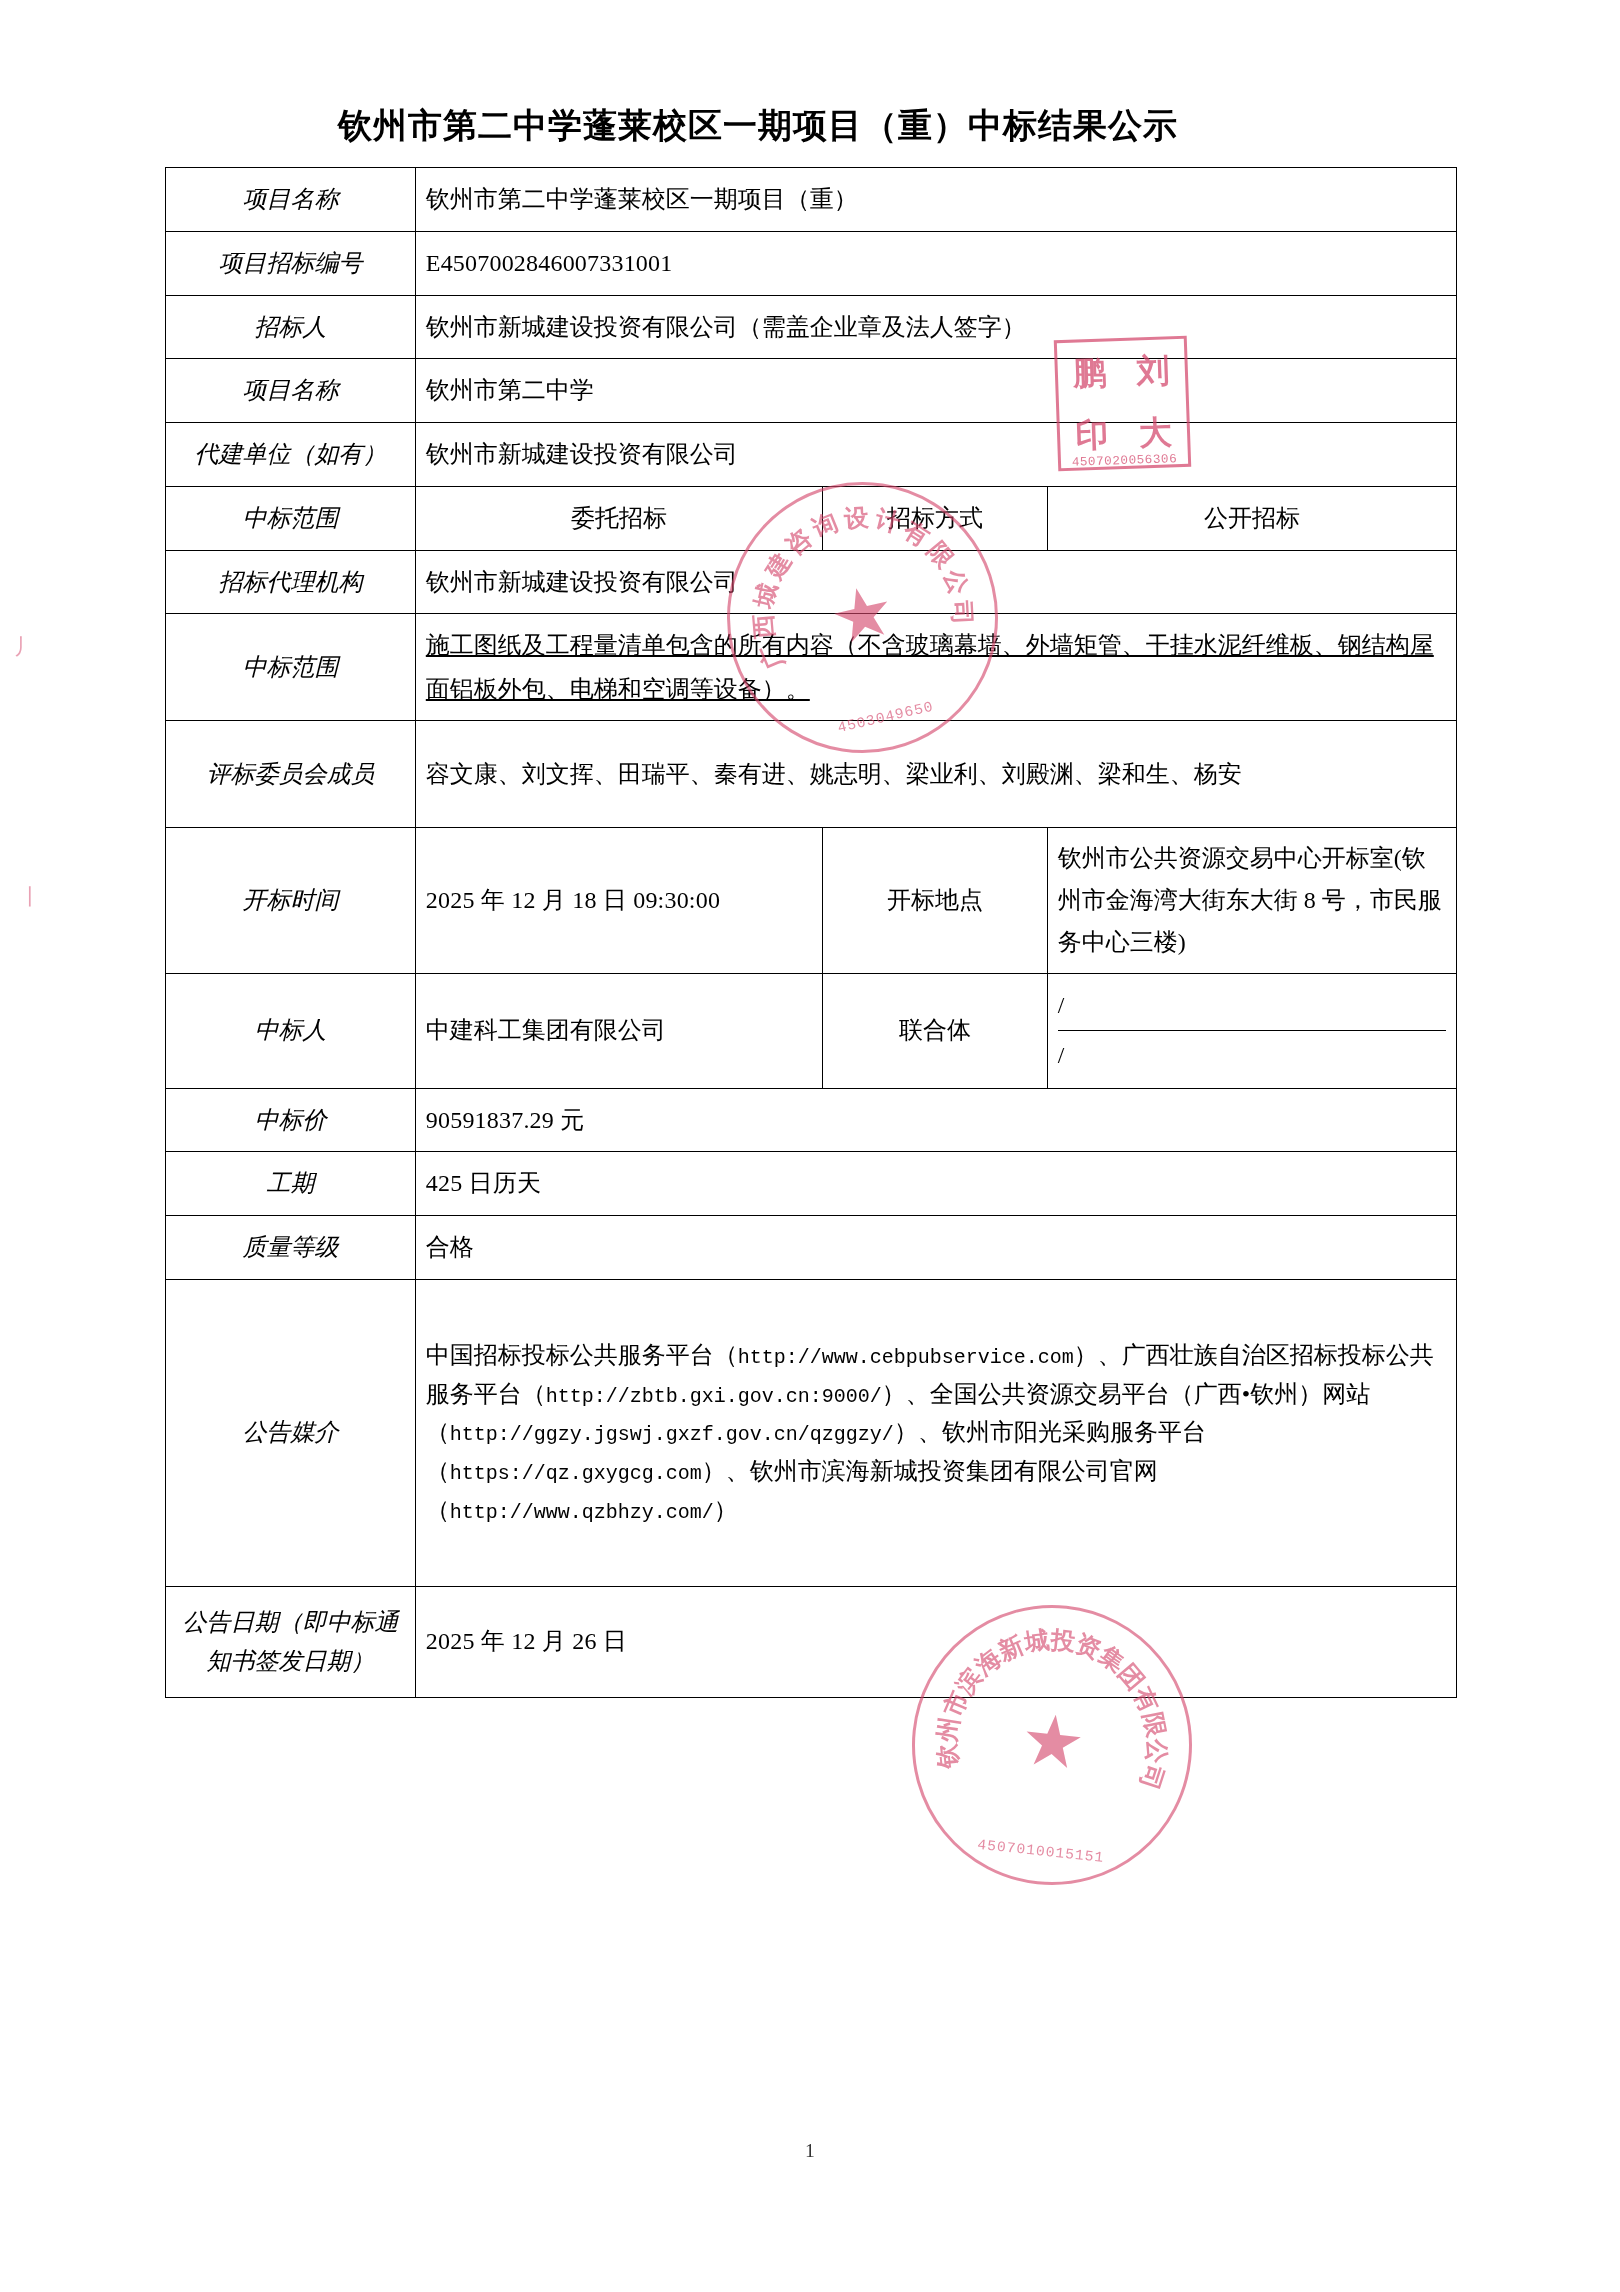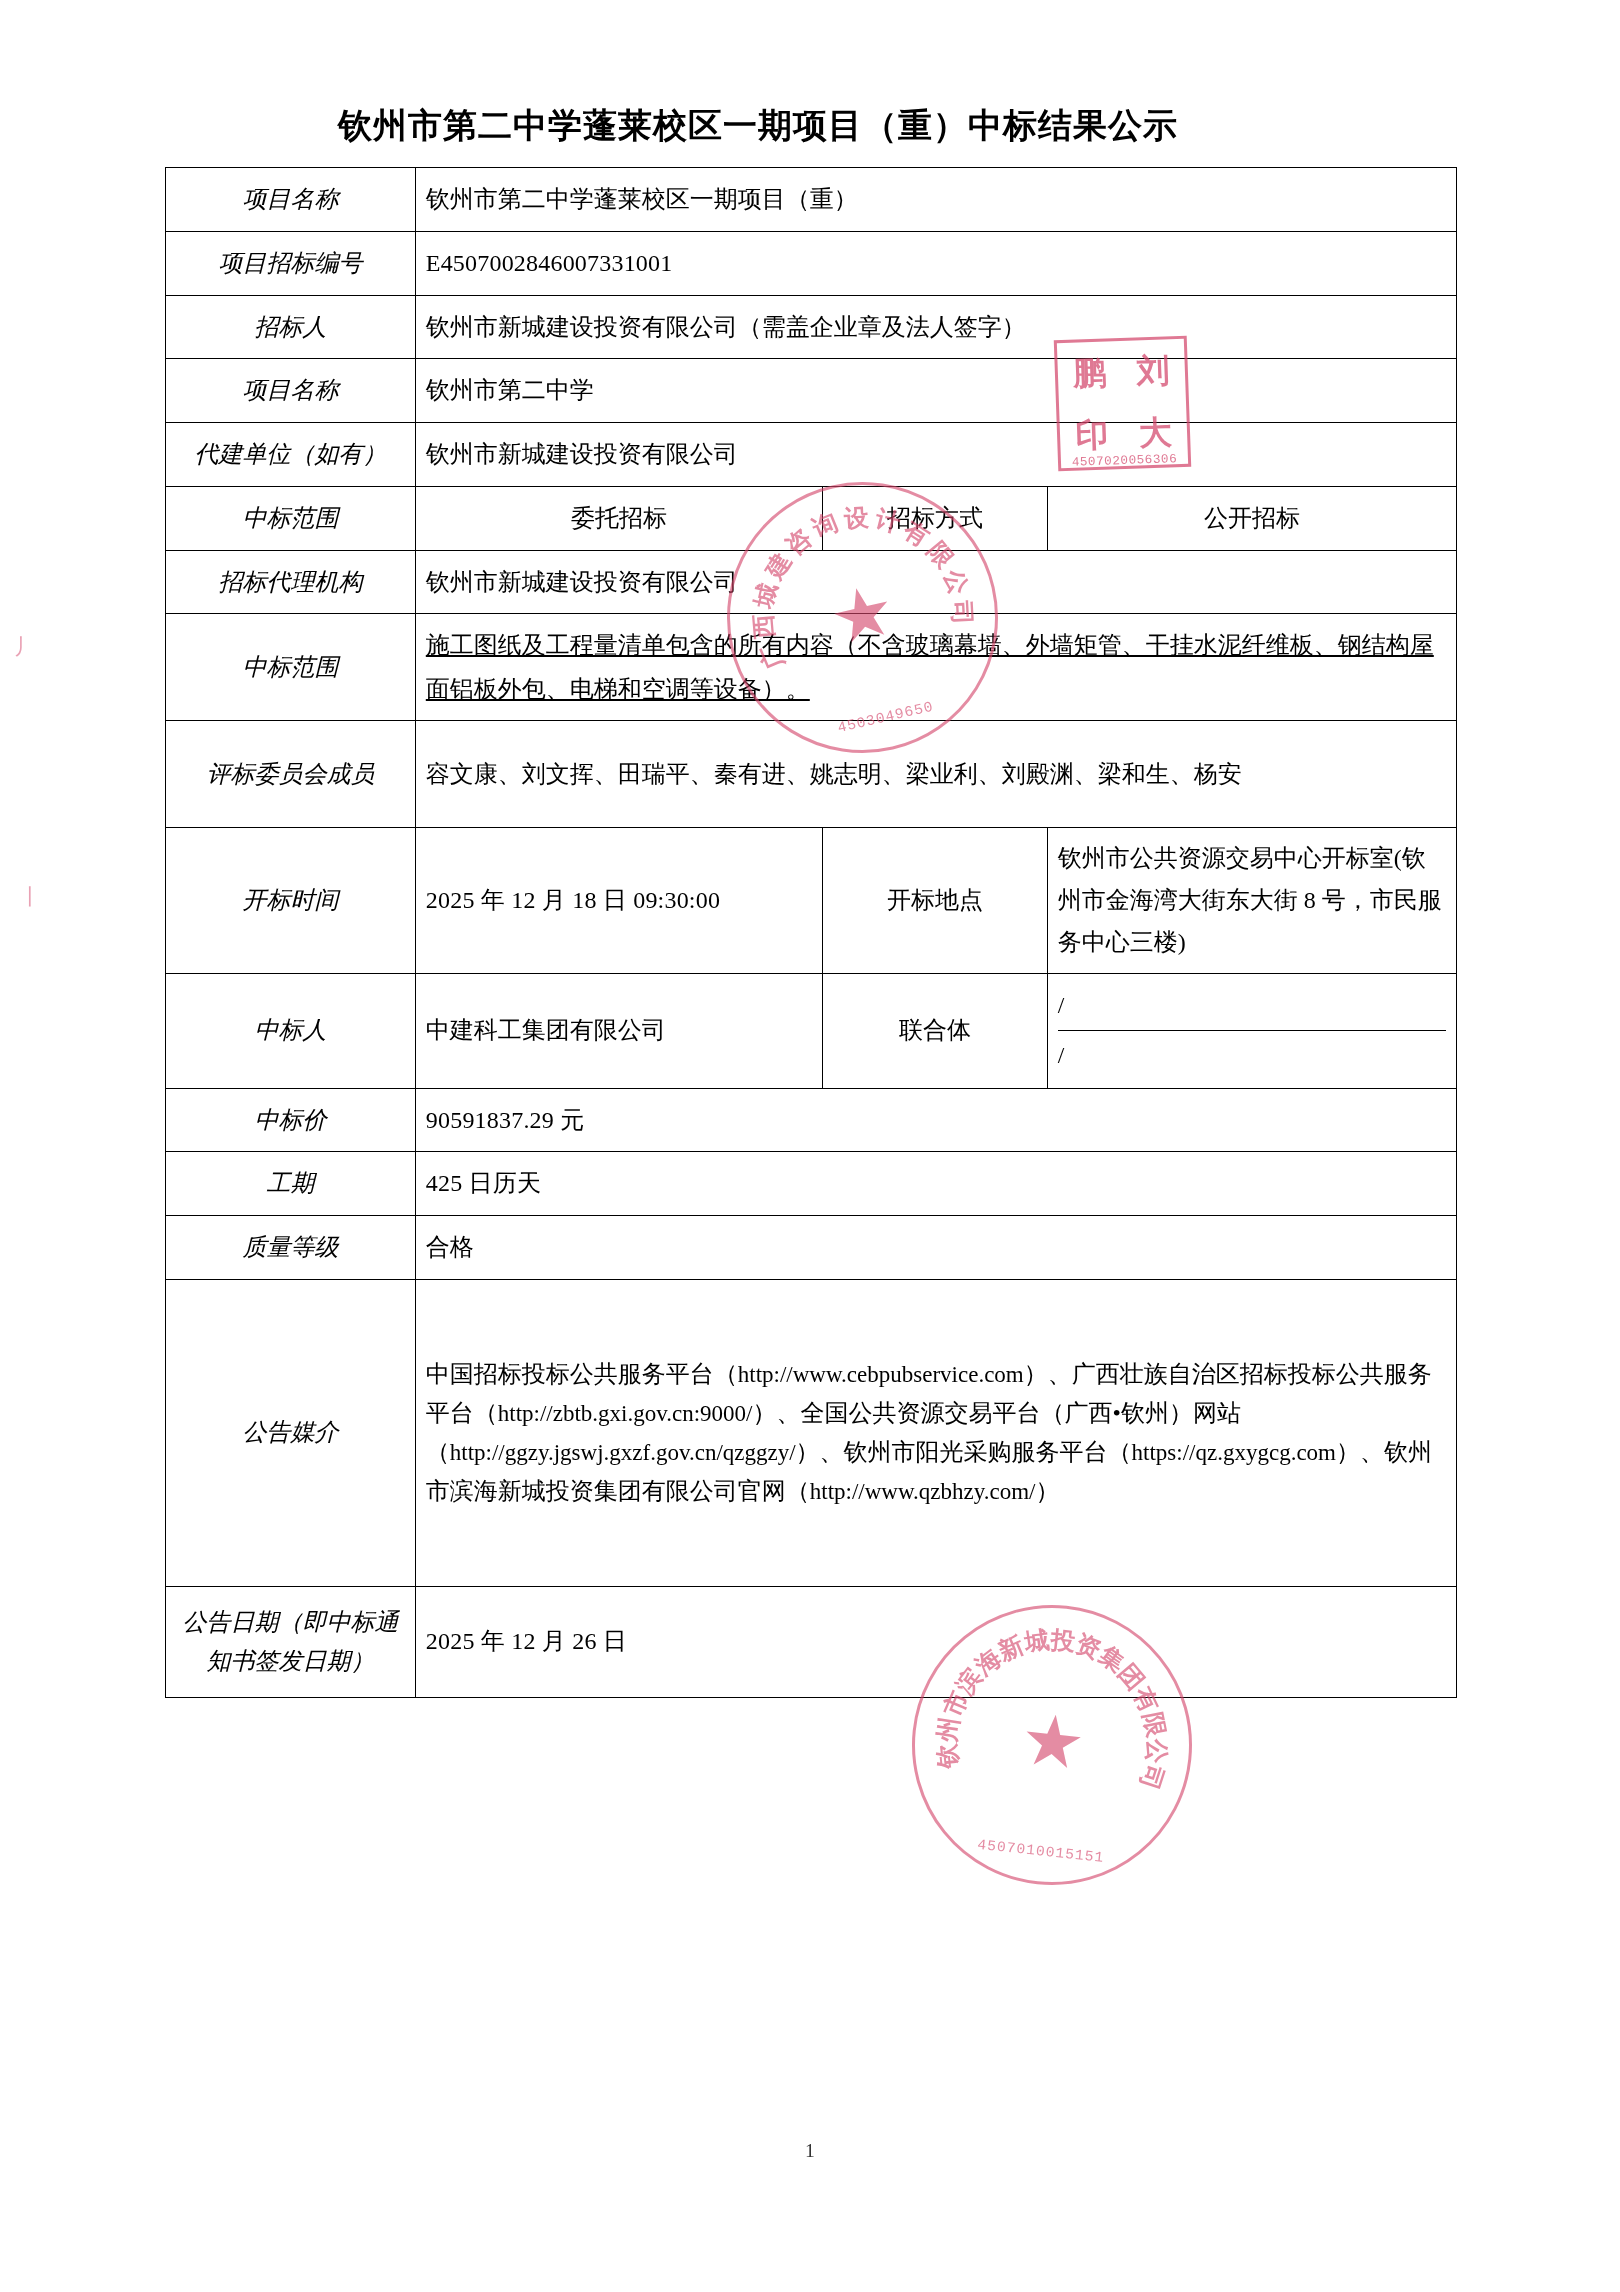--- a/index.html
+++ b/index.html
@@ -75,22 +75,22 @@
     font-size: 23.5px;
   }
   .slash-cell div.top {
     border-bottom: 1px solid #000;
   }
   .media-cell {
     line-height: 1.95;
     font-size: 23.5px;
   }
   .media-cell .m {
-    font-family: Liberation Serif, serif;
-    font-size: 23px;
+    font-family: Liberation Mono, monospace;
+    font-size: 20px;
   }
   .pagenum {
     position: absolute;
     left: 0;
     top: 2140px;
     width: 1620px;
     text-align: center;
     font-size: 19.6px;
     color: #333;
   }

